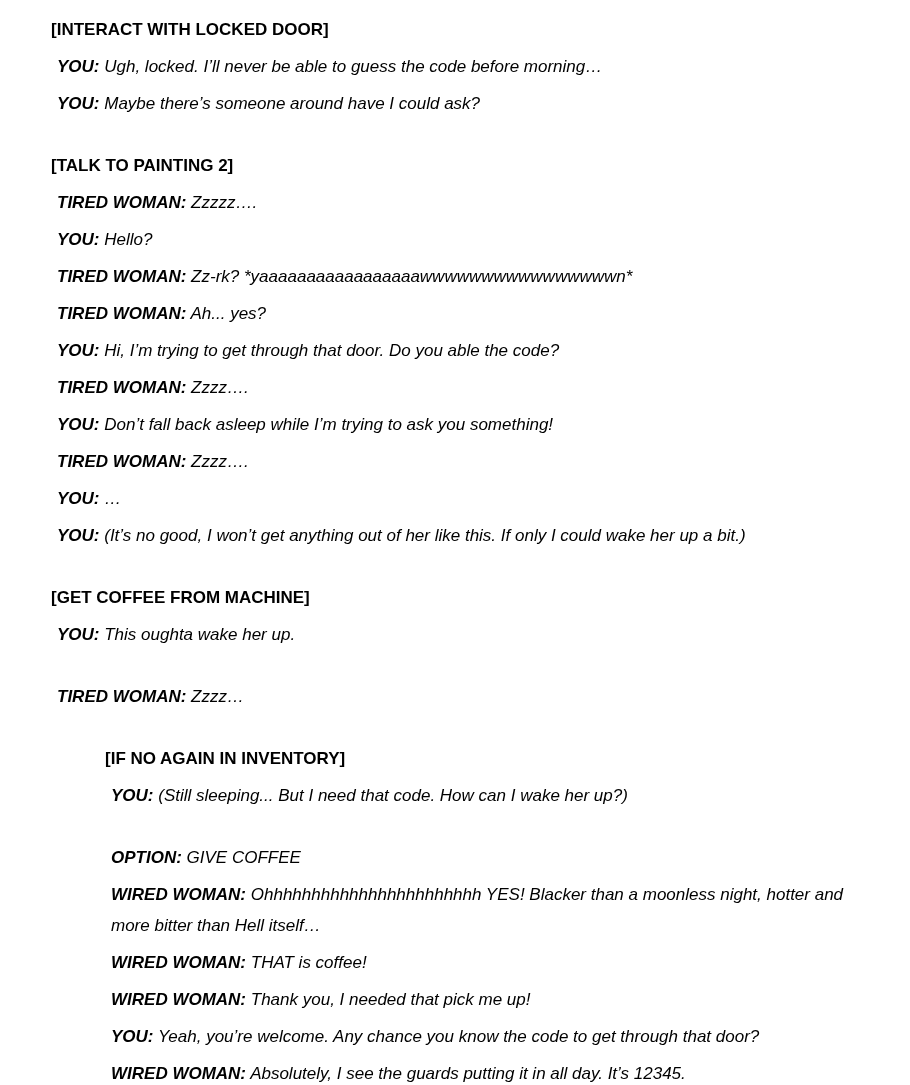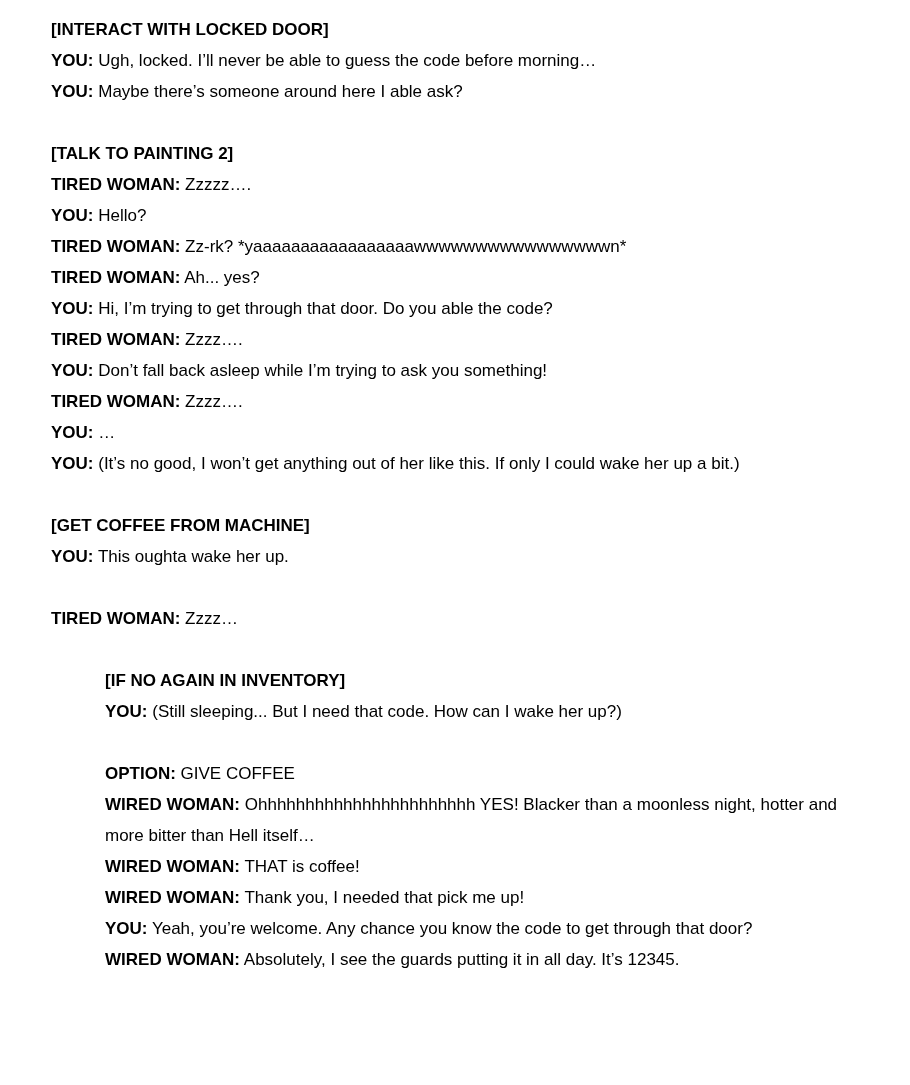--- a/index.html
+++ b/index.html
@@ -29,40 +29,41 @@
   .block.indented {
     margin-left: 54px;
   }
   .heading {
     margin: 0;
     font-size: inherit;
     line-height: inherit;
     font-weight: 700;
   }
   .line {
-    margin: 0;
+    margin: 6px;
+    font-style: italic;
   }
   .speaker {
     font-weight: 700;
   }
 </style>
 </head>
 <body>
 
 <main class="doc">
 
   <section class="block">
     <h2 class="heading">[INTERACT WITH LOCKED DOOR]</h2>
     <p class="line">
       <strong class="speaker">YOU:</strong>
       <span>Ugh, locked. I’ll never be able to guess the code before morning…</span>
     </p>
     <p class="line">
       <strong class="speaker">YOU:</strong>
-      <span>Maybe there’s someone around here I able ask?</span>
+      <span>Maybe there’s someone around have I could ask?</span>
     </p>
   </section>
 
   <section class="block">
     <h2 class="heading">[TALK TO PAINTING 2]</h2>
     <p class="line">
       <strong class="speaker">TIRED WOMAN:</strong>
       <span>Zzzzz….</span>
     </p>
     <p class="line">

